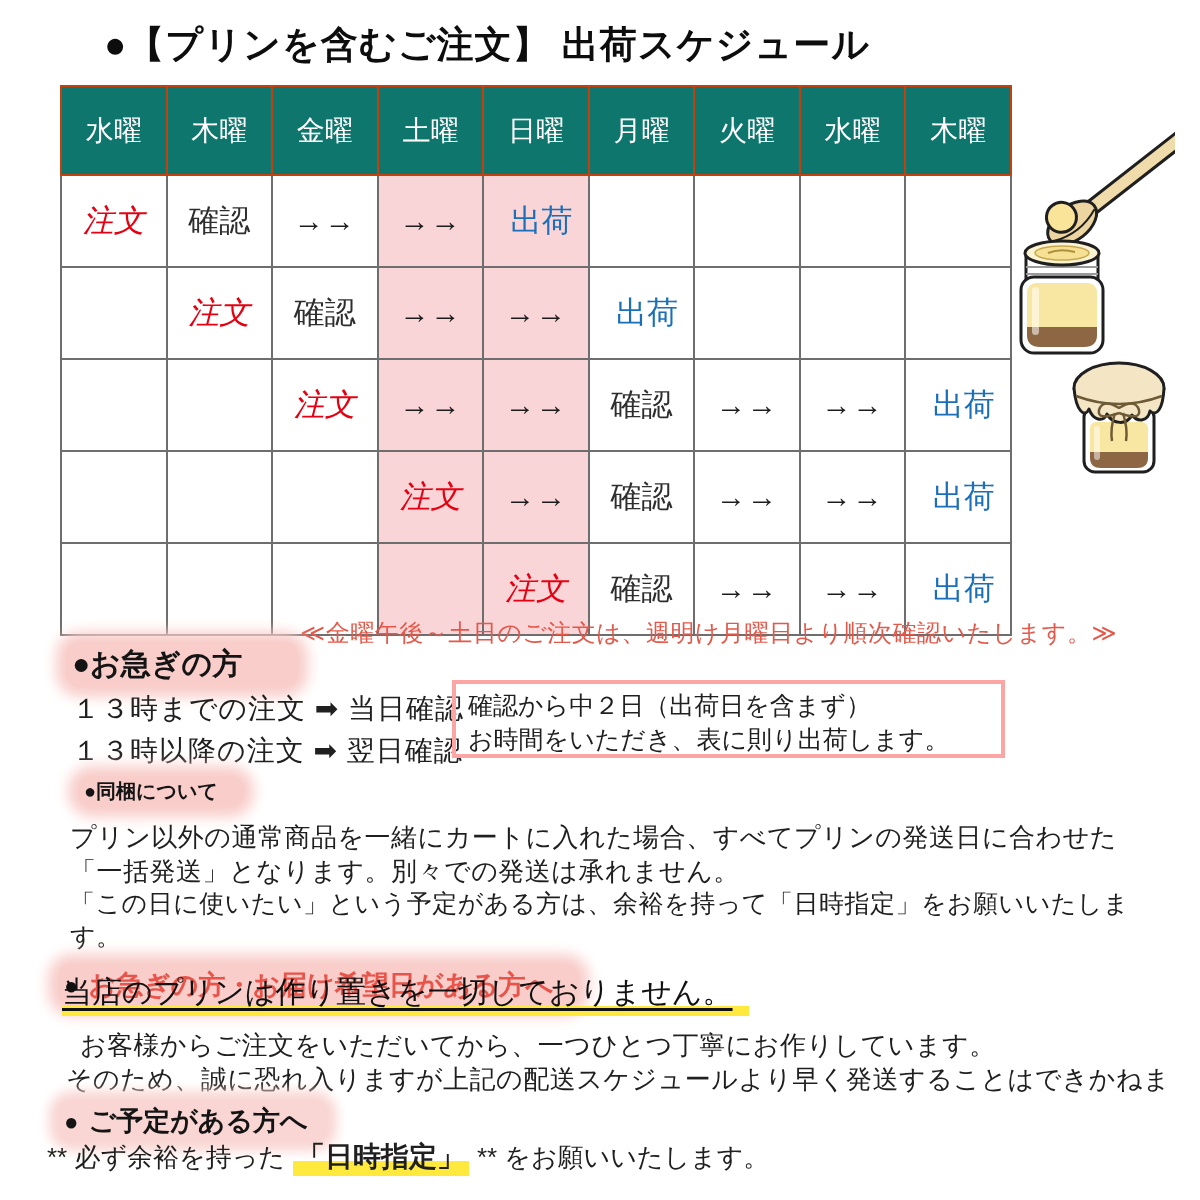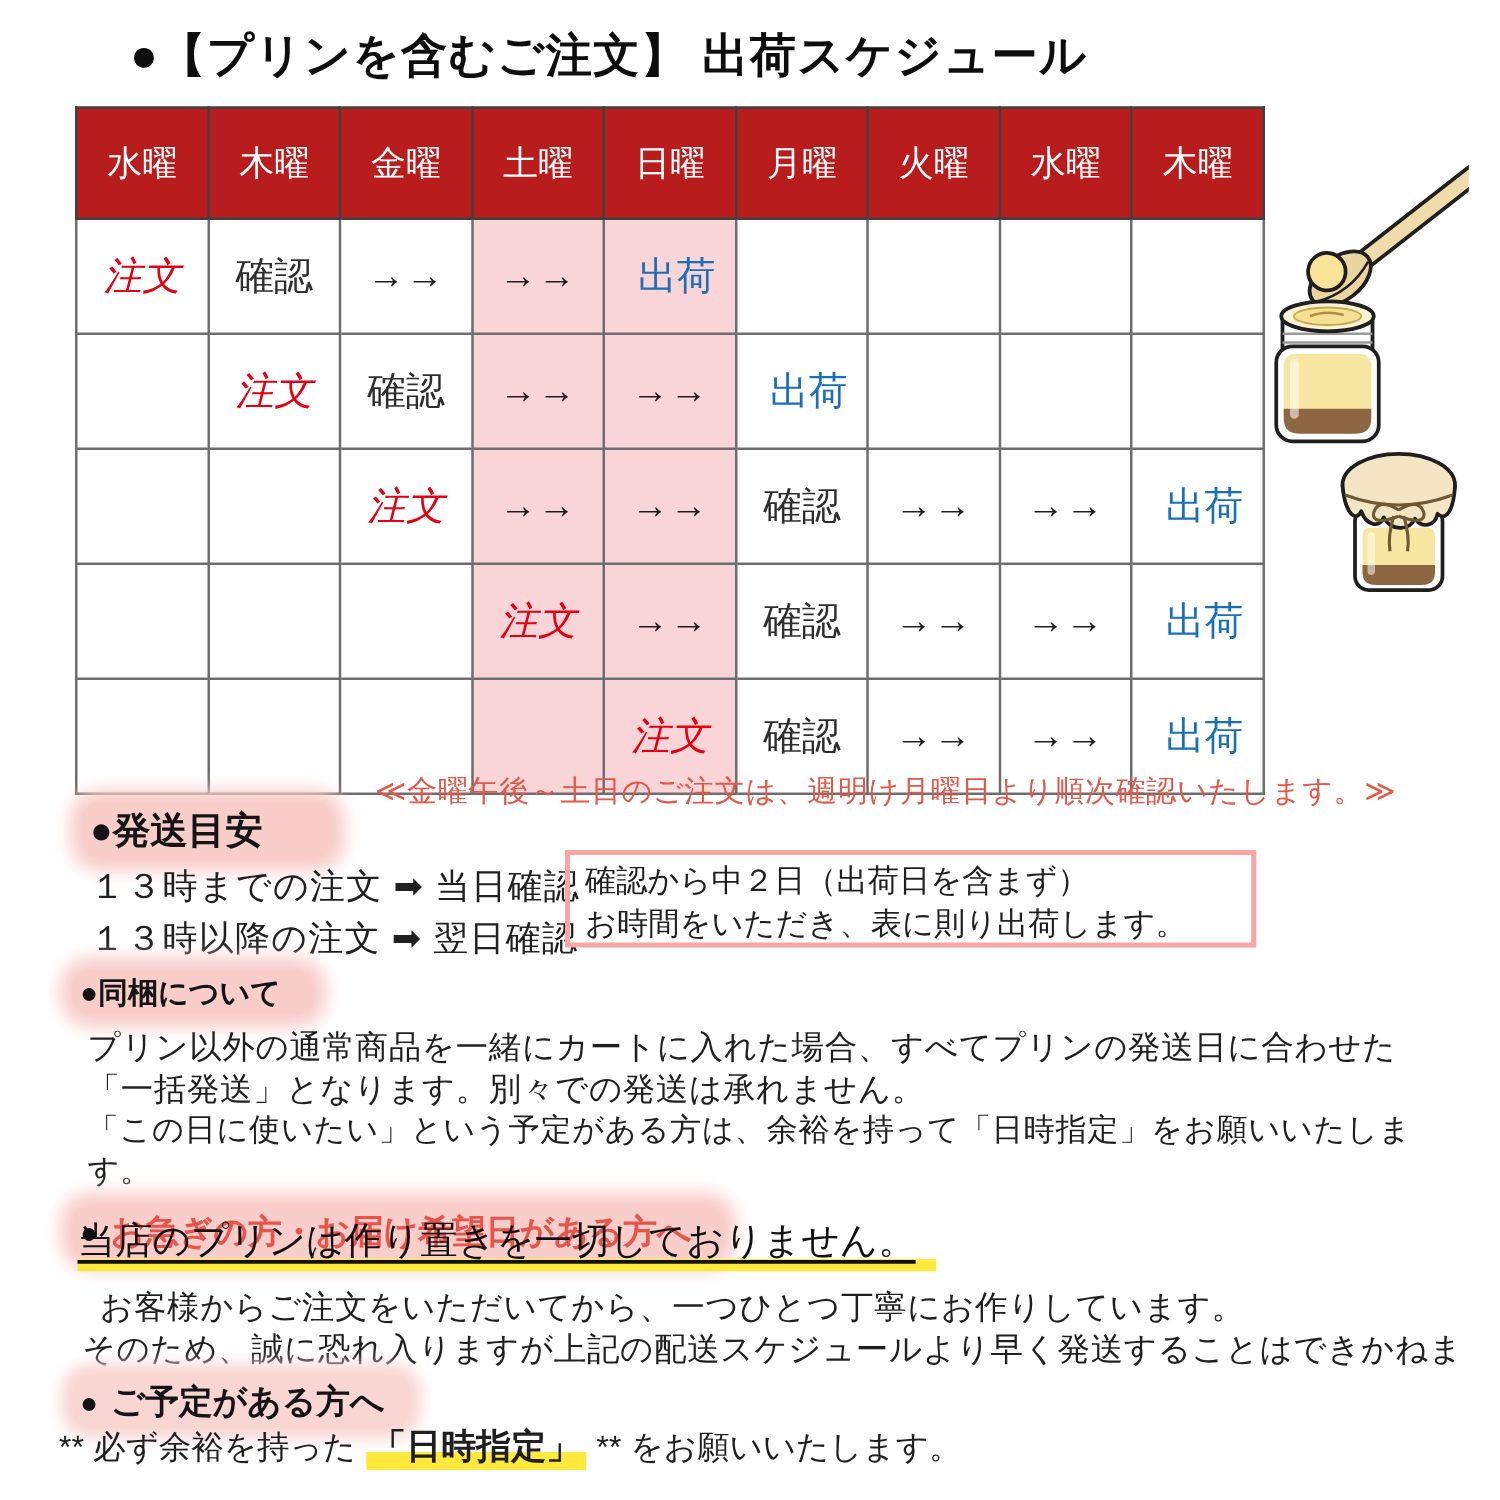--- a/index.html
+++ b/index.html
@@ -10,22 +10,22 @@
   }
   .page{position:relative;width:1175px;height:1200px;background:#fff;overflow:hidden;}
   .abs{position:absolute;}
 
   
   .title{left:104px;top:20px;font-size:37px;font-weight:600;letter-spacing:1px;color:#0d0d0d;}
 
   
   table.schedule{position:absolute;left:60px;top:85px;width:952px;border-collapse:collapse;table-layout:fixed;}
   .schedule th{
-    height:85px;background:#b91c1c;color:#ffffff;
-    font-size:28px;font-weight:500;border:2px solid #404040;text-align:center;
+    height:85px;background:#0f766e;color:#ffffff;
+    font-size:28px;font-weight:500;border:2px solid #c2410c;text-align:center;
   }
   .schedule td{
     height:88px;border:2px solid #6e6e6e;background:#fff;
     text-align:center;vertical-align:middle;font-size:31px;color:#2b2b2b;
   }
   .schedule td.pink{background:#f9d5d8;}
   .schedule td.order{color:#e60012;font-style:italic;}
   .schedule td.ship{color:#1b6fb8;padding-left:12px;}
   .schedule td.confirm{color:#2e2e2e;}
   .schedule td.arrow{color:#1c1c1c;font-size:30px;letter-spacing:1px;}
@@ -43,21 +43,21 @@
   .h-shipping .blob{padding:2px 56px 2px 6px;}
   .guide-line{font-size:28px;color:#202020;letter-spacing:1px;}
   .guide-1{left:72px;top:690px;}
   .guide-2{left:72px;top:732px;}
 
   .info-box{
     left:452px;top:680px;width:553px;height:78px;box-sizing:border-box;
     border:4px solid #fca5a5;padding:4px 12px;font-size:25px;line-height:34px;color:#1f1f1f;
   }
 
-  .h-bundling{left:58px;top:776px;font-size:24px;font-weight:600;color:#141414;}
+  .h-bundling{left:78px;top:776px;font-size:20px;font-weight:600;color:#141414;}
   .h-bundling .blob{padding:2px 26px 2px 6px;}
   .body-line{font-size:26px;color:#1f1f1f;letter-spacing:0.5px;}
   .bund-1{left:70px;top:820px;}
   .bund-2{left:70px;top:854px;}
   .bund-3{left:70px;top:887px;font-size:25px;}
 
   .h-urgent{left:58px;top:964px;font-size:27px;font-weight:700;}
   .h-urgent .blob{padding:3px 26px 3px 6px;}
   .h-urgent .bullet{color:#111;font-size:24px;margin-right:10px;}
   .h-urgent .red-text{color:#e8544a;}
@@ -163,21 +163,21 @@
           <td class="arrow">→→</td>
           <td class="arrow">→→</td>
           <td class="ship">出荷</td>
         </tr>
       </tbody>
   </table>
 
   <div class="abs weekend-note">≪金曜午後～土日のご注文は、週明け月曜日より順次確認いたします。≫</div>
 
   <div class="abs h-shipping">
-    <span class="blob">●発送目安</span>
+    <span class="blob">●お急ぎの方</span>
   </div>
   <div class="abs guide-line guide-1">１３時までの注文 ➡ 当日確認</div>
   <div class="abs guide-line guide-2">１３時以降の注文 ➡ 翌日確認</div>
 
   <div class="abs info-box">
     <div>確認から中２日（出荷日を含まず）</div>
     <div>お時間をいただき、表に則り出荷します。</div>
   </div>
 
   <div class="abs h-bundling">

